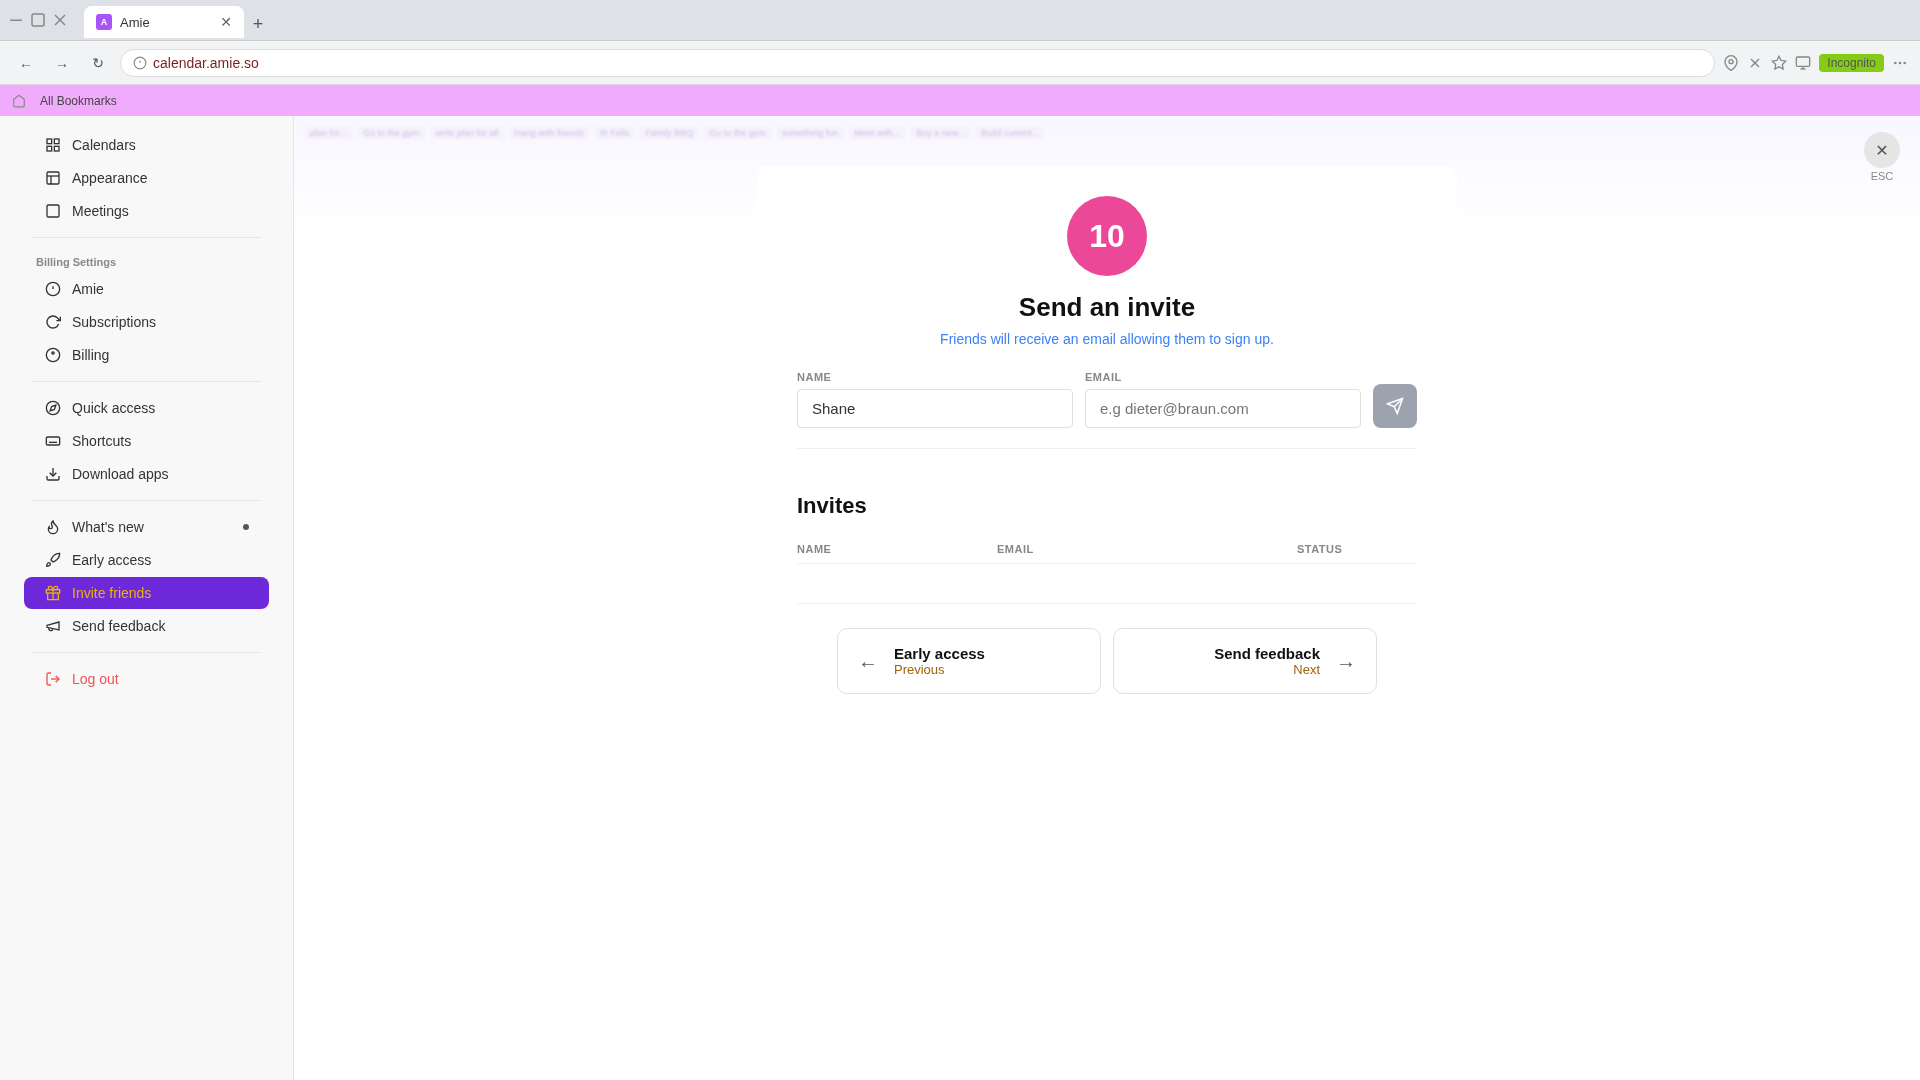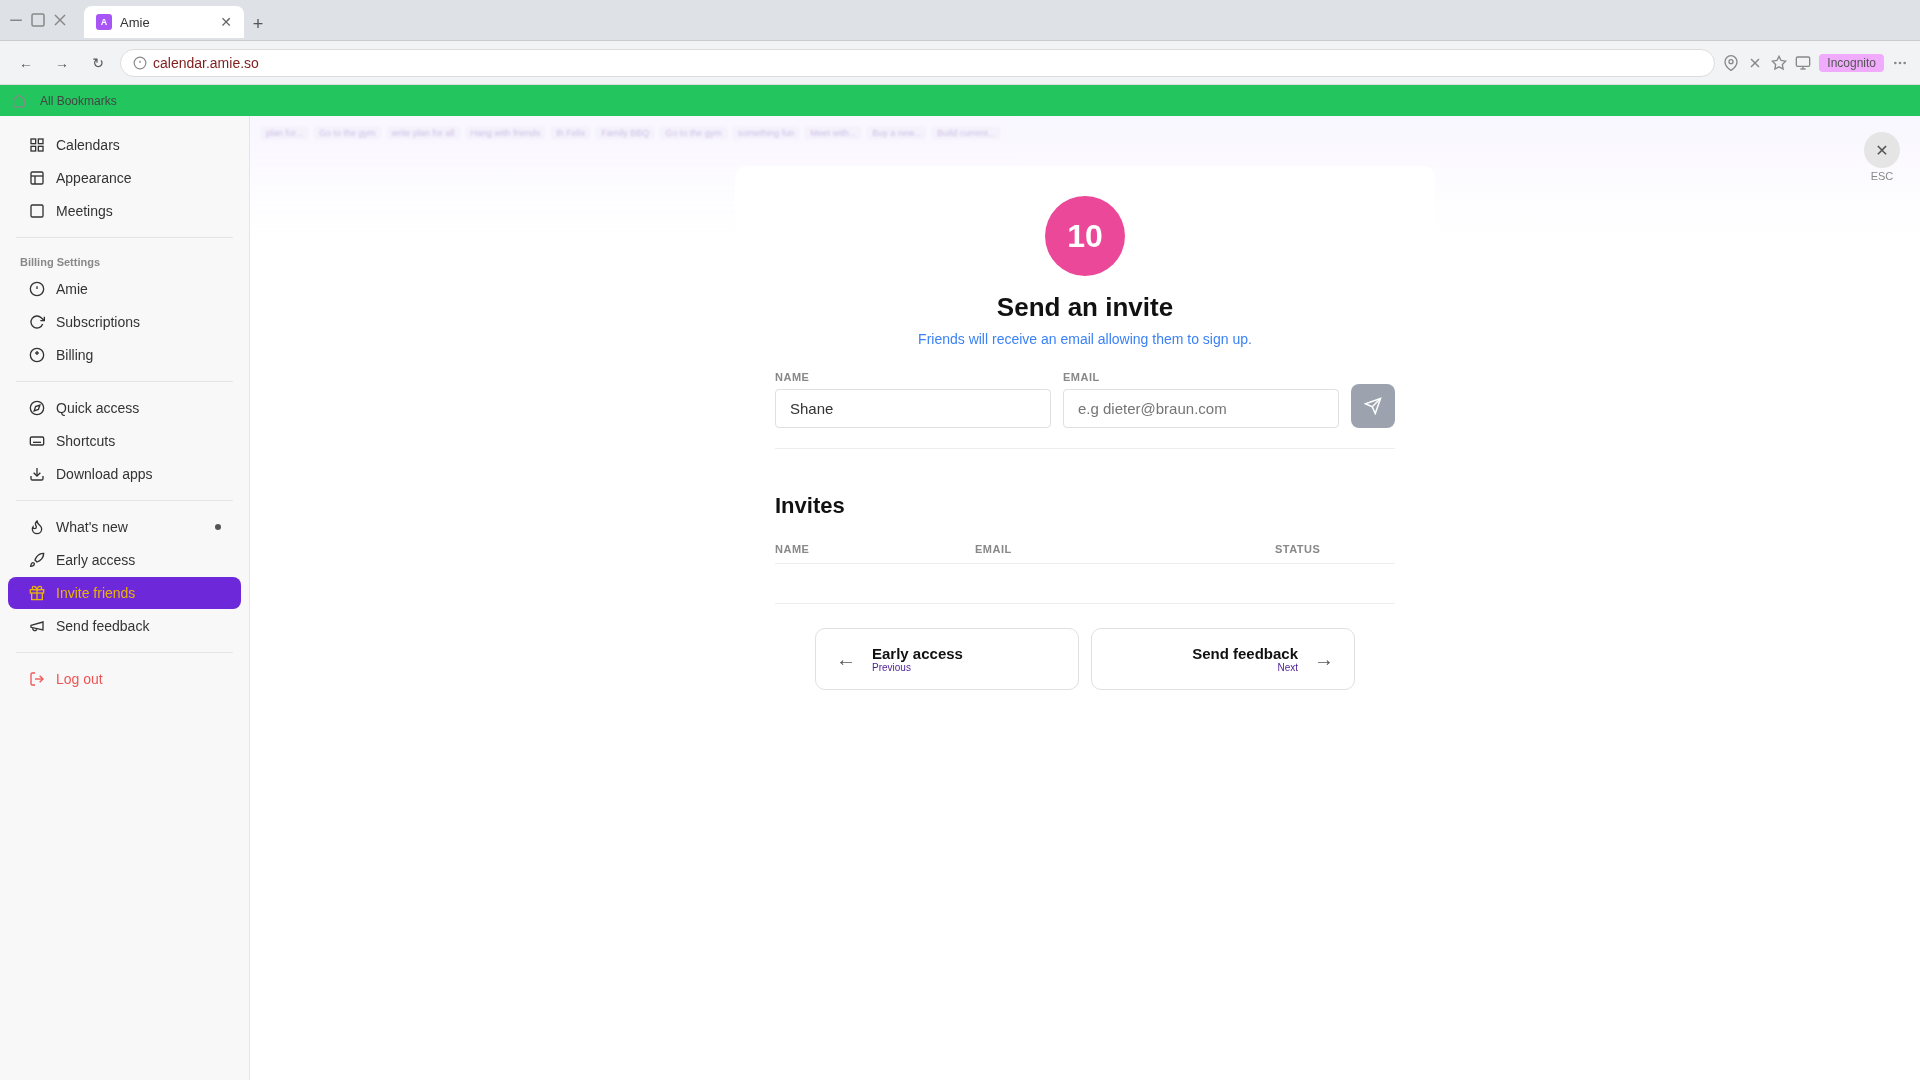--- a/index.html
+++ b/index.html
@@ -15,28 +15,28 @@
     .tab { display: flex; align-items: center; gap: 8px; background: white; border-radius: 8px 8px 0 0; padding: 0 12px; height: 32px; min-width: 160px; max-width: 220px; cursor: pointer; }
     .tab-favicon { width: 16px; height: 16px; background: #a855f7; border-radius: 3px; display: flex; align-items: center; justify-content: center; color: white; font-size: 9px; font-weight: bold; }
     .tab-title { font-size: 13px; color: #333; flex: 1; }
     .tab-close { font-size: 14px; color: #666; cursor: pointer; }
     .new-tab-btn { width: 28px; height: 28px; display: flex; align-items: center; justify-content: center; color: #555; font-size: 18px; cursor: pointer; border-radius: 50%; }
     .address-bar-row { display: flex; align-items: center; height: 44px; padding: 0 12px; gap: 8px; background: #f1f3f4; border-top: 1px solid #ccc; }
     .nav-btn { width: 28px; height: 28px; display: flex; align-items: center; justify-content: center; color: #555; cursor: pointer; border-radius: 50%; font-size: 14px; }
     .address-bar { flex: 1; height: 28px; background: white; border-radius: 14px; display: flex; align-items: center; padding: 0 12px; gap: 6px; border: 1px solid #ddd; }
     .address-text { font-size: 14px; color: #7f1d1d; }
     .address-icons { display: flex; gap: 8px; align-items: center; color: #666; }
-    .bookmarks-bar { height: 32px; background: #22c55e; border-top: 1px solid #ddd; display: flex; align-items: center; padding: 0 12px; gap: 8px; }
+    .bookmarks-bar { height: 32px; background: #f0abfc; border-top: 1px solid #ddd; display: flex; align-items: center; padding: 0 12px; gap: 8px; }
     .bookmark-item { display: flex; align-items: center; gap: 4px; font-size: 12px; color: #444; cursor: pointer; padding: 3px 6px; border-radius: 4px; }
 
     
     .app-container { display: flex; flex: 1; overflow: hidden; }
 
     
-    .sidebar { width: 250px; background: #f8f8f8; border-right: 1px solid #e5e5e5; overflow-y: auto; padding: 12px 0; }
+    .sidebar { width: 294px; background: #f8f8f8; border-right: 1px solid #e5e5e5; overflow-y: auto; padding: 12px 16px; }
     .sidebar-section-label { font-size: 11px; font-weight: 600; color: #888; padding: 8px 20px 4px; text-transform: none; }
     .sidebar-item { display: flex; align-items: center; gap: 10px; padding: 7px 20px; cursor: pointer; border-radius: 6px; margin: 1px 8px; font-size: 14px; color: #333; }
     .sidebar-item.active-selected { background: #6d28d9; color: #eab308; border-radius: 8px; }
     .sidebar-icon { width: 18px; height: 18px; display: flex; align-items: center; justify-content: center; flex-shrink: 0; }
     .sidebar-divider { height: 1px; background: #e5e5e5; margin: 10px 16px; }
     .sidebar-dot { width: 6px; height: 6px; border-radius: 50%; background: #555; margin-left: auto; }
     .log-out { color: #e55; }
 
     
     .main-content { flex: 1; overflow-y: auto; position: relative; background: white; }
@@ -67,21 +67,21 @@
     .col-status { flex: 0 0 120px; }
     .empty-row { height: 40px; border-bottom: 1px solid #eee; }
 
     
     .nav-footer { max-width: 700px; margin: 24px auto 30px; padding: 0 40px; display: flex; gap: 12px; }
     .nav-card { flex: 1; border: 1.5px solid #e0e0e0; border-radius: 10px; padding: 16px 20px; display: flex; align-items: center; cursor: pointer; transition: background 0.15s; }
     .nav-card.prev { justify-content: flex-start; gap: 16px; }
     .nav-card.next { justify-content: flex-end; gap: 16px; }
     .nav-card-text { display: flex; flex-direction: column; }
     .nav-card-title { font-size: 15px; font-weight: 600; color: #111; }
-    .nav-card-sub { font-size: 10px; color: #4c1d95; }
+    .nav-card-sub { font-size: 13px; color: #a16207; }
     .nav-arrow { font-size: 20px; color: #555; }
 
     
     .close-area { position: absolute; top: 16px; right: 20px; display: flex; flex-direction: column; align-items: center; gap: 2px; cursor: pointer; z-index: 10; }
     .close-circle { width: 36px; height: 36px; background: #e5e5e5; border-radius: 50%; display: flex; align-items: center; justify-content: center; font-size: 16px; color: #555; }
     .esc-label { font-size: 11px; color: #888; }
   </style>
 </head>
 <body>
 
@@ -137,21 +137,21 @@
           <line x1="6" y1="6" x2="18" y2="18"></line>
         </svg>
       <svg width="16" height="16" viewBox="0 0 24 24" fill="none" stroke="#888" stroke-width="2">
           <polygon points="12 2 15.09 8.26 22 9.27 17 14.14 18.18 21.02 12 17.77 5.82 21.02 7 14.14 2 9.27 8.91 8.26 12 2"></polygon>
         </svg>
       <svg width="16" height="16" viewBox="0 0 24 24" fill="none" stroke="#888" stroke-width="2">
           <rect x="2" y="3" width="20" height="14" rx="2"></rect>
           <line x1="8" y1="21" x2="16" y2="21"></line>
           <line x1="12" y1="17" x2="12" y2="21"></line>
         </svg>
-      <span style="font-size:12px; color:#555; background:#f0abfc; padding:2px 8px; border-radius:4px; font-weight:500;">Incognito</span>
+      <span style="font-size:12px; color:#555; background:#84cc16; padding:2px 8px; border-radius:4px; font-weight:500;">Incognito</span>
       <svg width="16" height="16" viewBox="0 0 24 24" fill="none" stroke="#888" stroke-width="2">
           <circle cx="12" cy="12" r="1"></circle>
           <circle cx="19" cy="12" r="1"></circle>
           <circle cx="5" cy="12" r="1"></circle>
         </svg>
     </div>
   </div>
   <div class="bookmarks-bar">
     <svg width="14" height="14" viewBox="0 0 24 24" fill="none" stroke="#888" stroke-width="2">
         <path d="M3 9l9-7 9 7v11a2 2 0 0 1-2 2H5a2 2 0 0 1-2-2z"></path>

